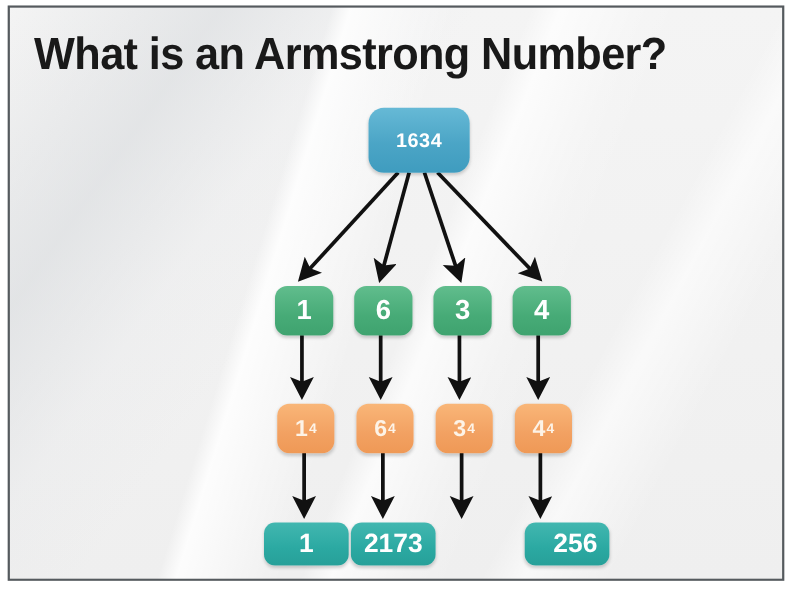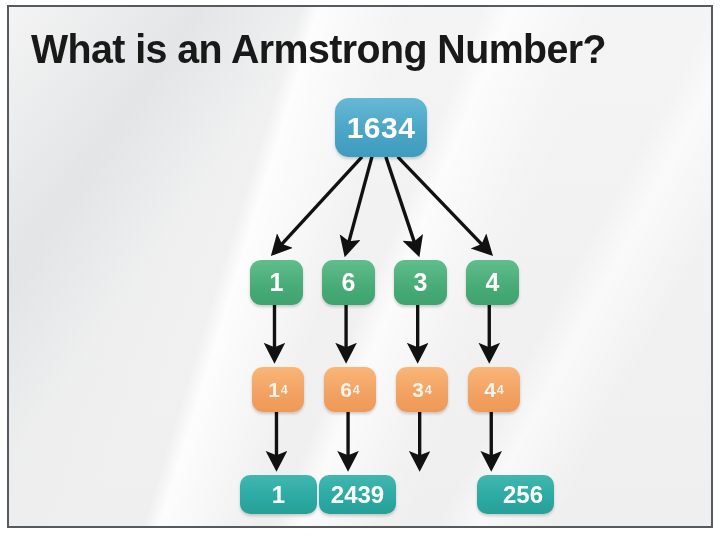--- a/index.html
+++ b/index.html
@@ -68,21 +68,21 @@
     font-weight: bold;
     text-align: center;
     border-radius: 11px;
     box-shadow: 0 2px 3px rgba(0,0,0,0.18);
     line-height: 1;
   }
 
   .node-root {
     background: linear-gradient(180deg, #66b9d6 0%, #4ba5c6 55%, #3f9cbf 100%);
     border-radius: 14px;
-    font-size: 30px;
+    font-size: 18px;
     letter-spacing: 0.5px;
   }
   .node-digit {
     background: linear-gradient(180deg, #61bd8d 0%, #47ab77 60%, #3fa36f 100%);
     font-size: 25px;
   }
   .node-power {
     background: linear-gradient(180deg, #f9b678 0%, #f2a162 60%, #ef9956 100%);
     font-size: 21px;
     color: #fdf3e7;
@@ -166,19 +166,19 @@
         <sup>4</sup>
       </div>
       <div class="node node-power" style="left: 459px; top: 360px; width: 52px; height: 45px;">
         <span>4</span>
         <sup>4</sup>
       </div>
       <div class="node node-result" style="left: 231px; top: 468px; width: 77px; height: 39px;">
         <span>1</span>
       </div>
       <div class="node node-result" style="left: 310px; top: 468px; width: 77px; height: 39px;">
-        <span>2439</span>
+        <span>2173</span>
       </div>
       <div class="node node-result" style="left: 468px; top: 468px; width: 77px; height: 39px; padding-left: 15px;">
         <span>256</span>
       </div>
     </div>
 </div>
 
 </body></html>

